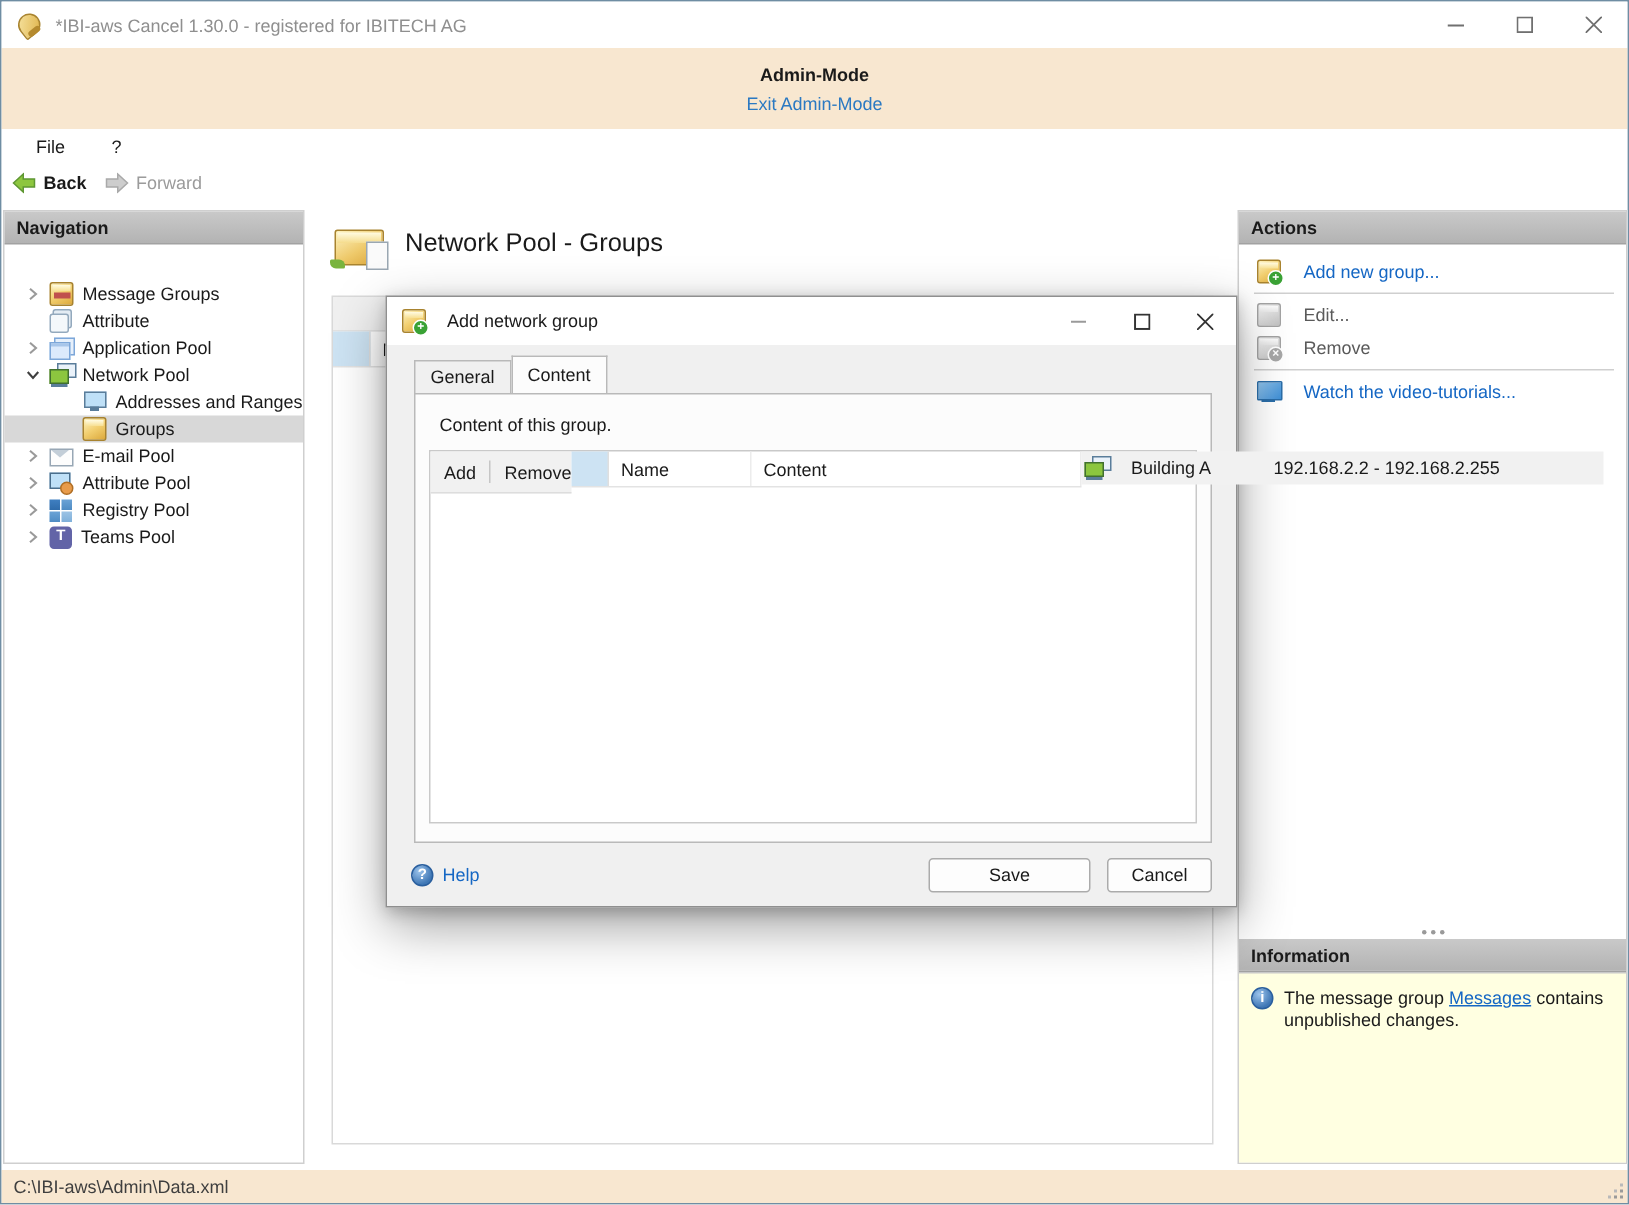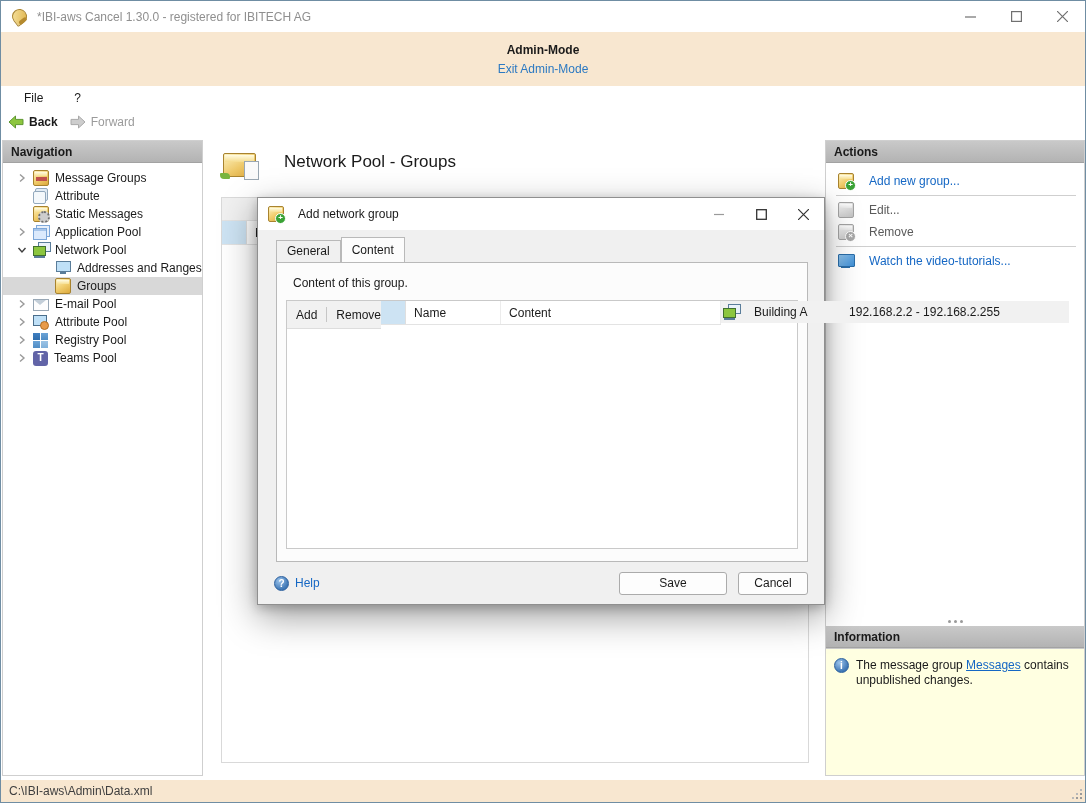--- a/index.html
+++ b/index.html
@@ -38,31 +38,31 @@
   
   .workspace { position:relative; flex:1; background:#fff; }
 
   .panel-header { height:22px; background:linear-gradient(#c9c9c9,#b3b3b3);
                   font-weight:bold; display:flex; align-items:center; padding-left:8px;
                   border-bottom:1px solid #a2a2a2; }
 
   
   .nav-panel { position:absolute; left:1px; top:6px; width:201px; bottom:4px;
                background:#fff; border:1px solid #cfcfcf; }
-  .tree { padding-top:6px; }
+  .tree { padding-top:24px; }
   .tree-item { height:18px; display:flex; align-items:center; padding-left:8px; gap:0; }
   .tree-item .chev { width:22px; display:flex; align-items:center; justify-content:center; flex:0 0 auto; }
   .tree-item.lvl1 { padding-left:30px; }
   .tree-item.selected { background:#d8d8d8; }
   .ticon { flex:0 0 auto; margin-right:6px; position:relative; width:16px; height:16px; }
   .tlabel { white-space:nowrap; }
 
   
   .main-area { position:absolute; left:204px; top:0; width:616px; height:100%; background:#fff; }
-  .page-header { position:absolute; left:18px; top:13px; display:flex; align-items:center; gap:28px; }
+  .page-header { position:absolute; left:18px; top:13px; display:flex; align-items:center; gap:14px; }
   .page-title { font-size:17px; }
   .main-list { position:absolute; left:16px; top:63px; width:588px; height:566px;
                border:1px solid #d9d9d9; background:#fff; }
   .main-list .strip { height:23px; background:#f0f0f0; border-bottom:1px solid #e2e2e2; }
   .main-list .hdr { height:24px; display:flex; border-bottom:1px solid #e3e3e3; }
   .main-list .hdr .sel { width:25px; background:#cde3f3; border-right:1px solid #e0e0e0; }
   .main-list .hdr .col { padding:5px 0 0 8px; border-right:1px solid #e9e9e9; width:95px; }
 
   
   .right-panel { position:absolute; left:824px; top:6px; width:260px; bottom:4px;
@@ -252,25 +252,20 @@
             </span>
           <span class="ticon i-pkg i-pkg-red"></span>
           <span class="tlabel">Message Groups</span>
         </div>
         <div class="tree-item">
           <span class="chev"></span>
           <span class="ticon i-docs"></span>
           <span class="tlabel">Attribute</span>
         </div>
         <div class="tree-item">
-          <span class="chev"></span>
-          <span class="ticon i-pkg i-pkg-gear"></span>
-          <span class="tlabel">Static Messages</span>
-        </div>
-        <div class="tree-item">
           <span class="chev">
               <svg width="10" height="10">
                 <polyline points="3,1.5 7,5 3,8.5" fill="none" stroke="#9a9a9a" stroke-width="1.4"></polyline>
               </svg>
             </span>
           <span class="ticon i-windows"></span>
           <span class="tlabel">Application Pool</span>
         </div>
         <div class="tree-item">
           <span class="chev">

